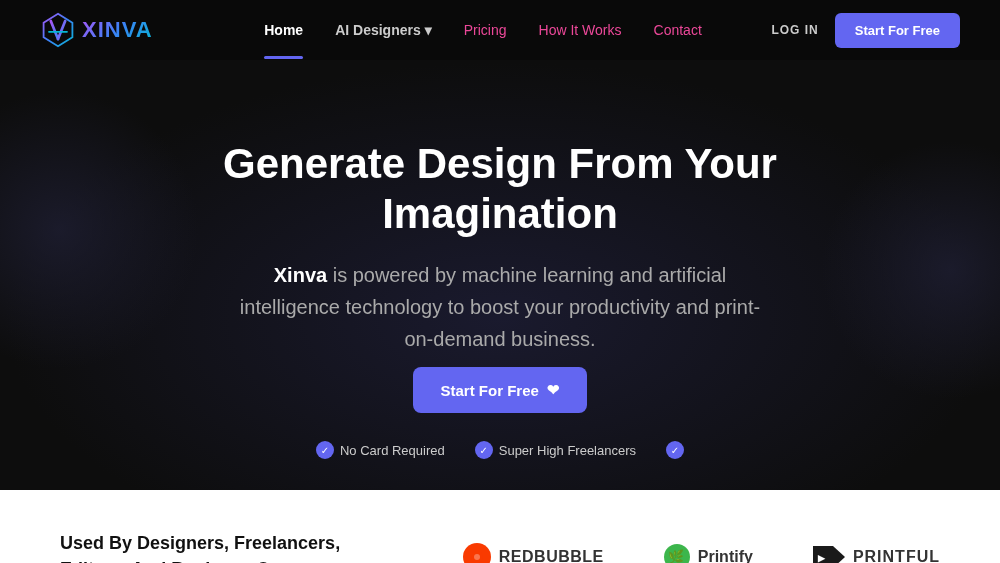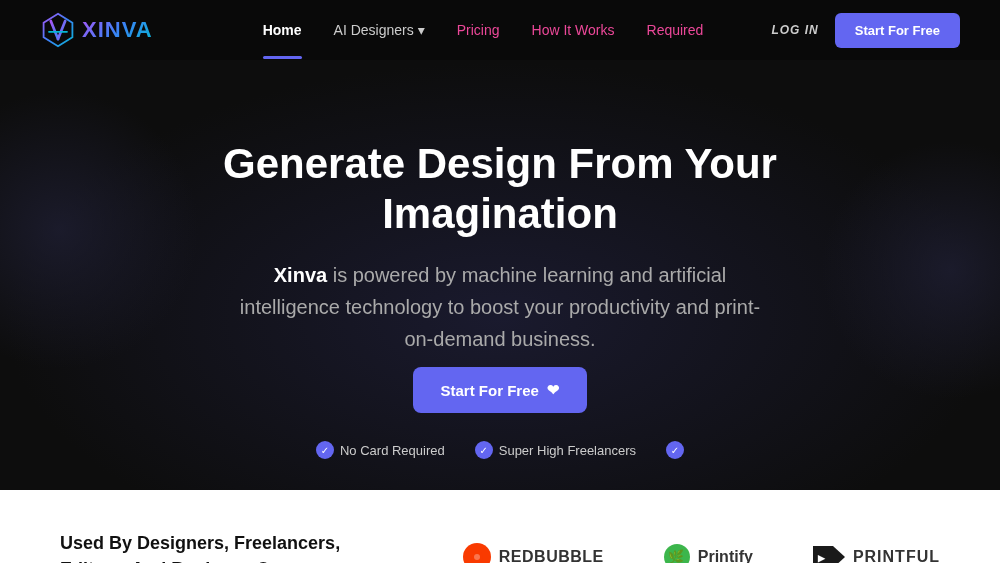--- a/index.html
+++ b/index.html
@@ -62,38 +62,37 @@
       height: 3px;
       background: #6366f1;
       border-radius: 2px;
     }
     .nav-dropdown {
       display: flex;
       align-items: center;
       gap: 4px;
       color: #ccc;
       font-size: 14px;
-      font-weight: 400;
+      font-weight: 700;
       cursor: pointer;
     }
     .nav-actions {
       display: flex;
       align-items: center;
       gap: 16px;
     }
     .btn-login {
       background: transparent;
       border: none;
       color: #ccc;
       font-size: 12px;
       font-weight: 700;
       letter-spacing: 1px;
       cursor: pointer;
       text-transform: uppercase;
-      font-style: italic;
     }
     .btn-start {
       background: #6366f1;
       color: #fff;
       border: none;
       padding: 10px 20px;
       border-radius: 6px;
       font-size: 13px;
       font-weight: 600;
       cursor: pointer;
@@ -309,21 +308,21 @@
         <span>▾</span>
       </span>
     </li>
     <li>
       <a href="#">Pricing</a>
     </li>
     <li>
       <a href="#">How It Works</a>
     </li>
     <li>
-      <a href="#">Required</a>
+      <a href="#">Contact</a>
     </li>
   </ul>
 
   <div class="nav-actions">
     <button class="btn-login">LOG IN</button>
     <button class="btn-start">Start For Free</button>
   </div>
 </nav>
 
 <section class="hero">

